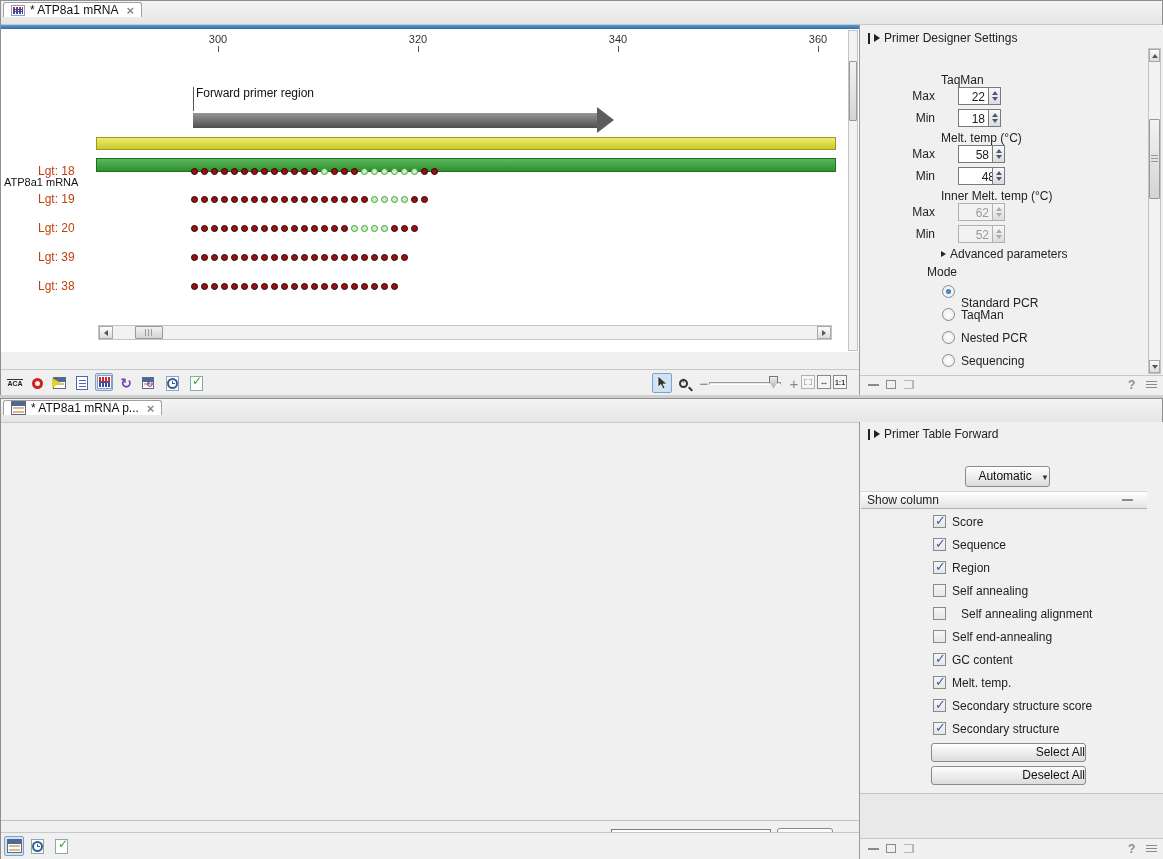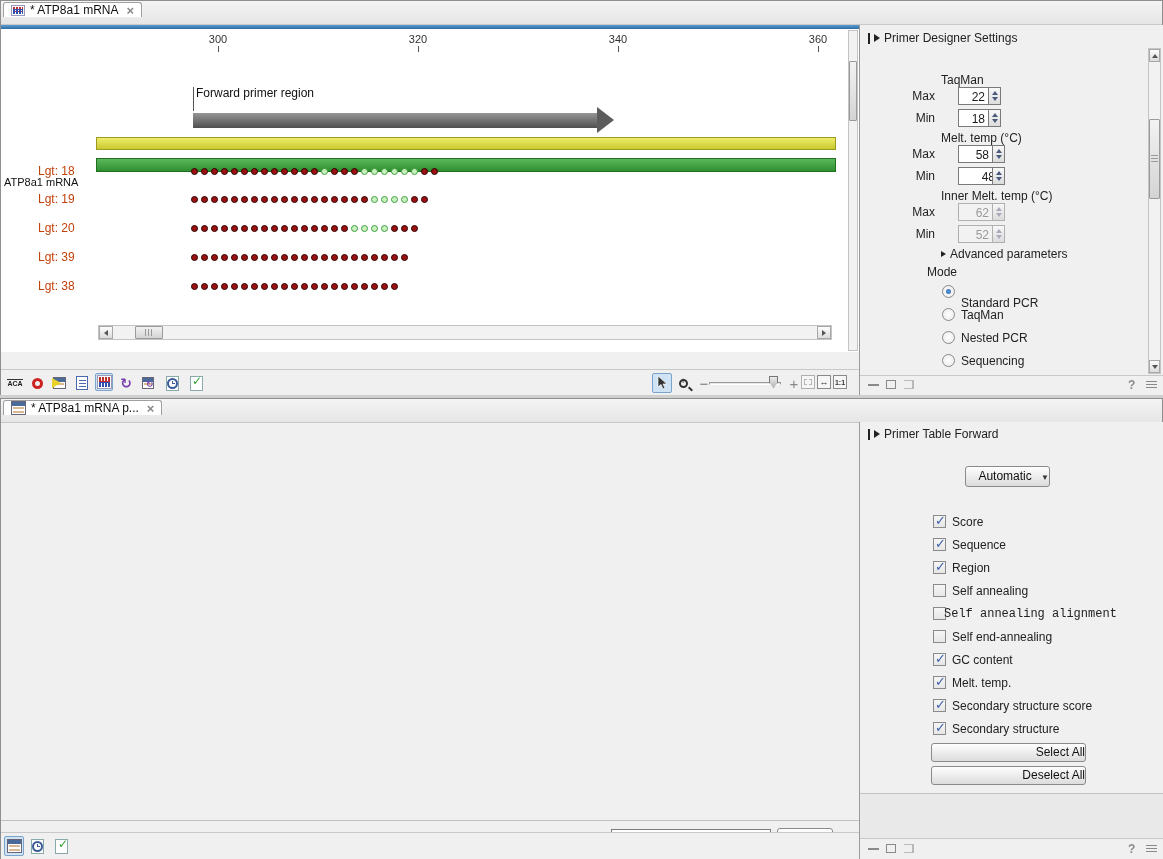--- a/index.html
+++ b/index.html
@@ -474,31 +474,35 @@
   <div class="sidepanel" style="top:23px;height:437px;">
     <div class="panel-title" style="left:8px;top:5px;">
       <span class="ptbar"></span>
         <span class="tri tri-e"></span>
       <span>Primer Table Forward</span>
     </div>
     <div class="btn" style="left:105px;top:44px;width:85px;height:21px;line-height:19px;">
       <span>Automatic</span>
       <span style="font-size:8px;color:#333;margin-left:6px;">▼</span>
     </div>
+    <div class="secbar" style="left:1px;top:69px;width:286px;">
+      <span>Show column</span>
+      <span class="secdash"></span>
+    </div>
     <div id="colchecks">
         <div class="check on" style="left: 73px; top: 93px;"></div>
         <div class="ctl-label" style="left: 92px; top: 93px;">Score</div>
         <div class="check on" style="left: 73px; top: 116px;"></div>
         <div class="ctl-label" style="left: 92px; top: 116px;">Sequence</div>
         <div class="check on" style="left: 73px; top: 139px;"></div>
         <div class="ctl-label" style="left: 92px; top: 139px;">Region</div>
         <div class="check" style="left: 73px; top: 162px;"></div>
         <div class="ctl-label" style="left: 92px; top: 162px;">Self annealing</div>
         <div class="check" style="left: 73px; top: 185px;"></div>
-        <div class="ctl-label" style="left: 84px; top: 185px; font-family: Liberation Mono, monospace;">Self annealing alignment</div>
+        <div class="ctl-label" style="left: 101px; top: 185px;">Self annealing alignment</div>
         <div class="check" style="left: 73px; top: 208px;"></div>
         <div class="ctl-label" style="left: 92px; top: 208px;">Self end-annealing</div>
         <div class="check on" style="left: 73px; top: 231px;"></div>
         <div class="ctl-label" style="left: 92px; top: 231px;">GC content</div>
         <div class="check on" style="left: 73px; top: 254px;"></div>
         <div class="ctl-label" style="left: 92px; top: 254px;">Melt. temp.</div>
         <div class="check on" style="left: 73px; top: 277px;"></div>
         <div class="ctl-label" style="left: 92px; top: 277px;">Secondary structure score</div>
         <div class="check on" style="left: 73px; top: 300px;"></div>
         <div class="ctl-label" style="left: 92px; top: 300px;">Secondary structure</div>

